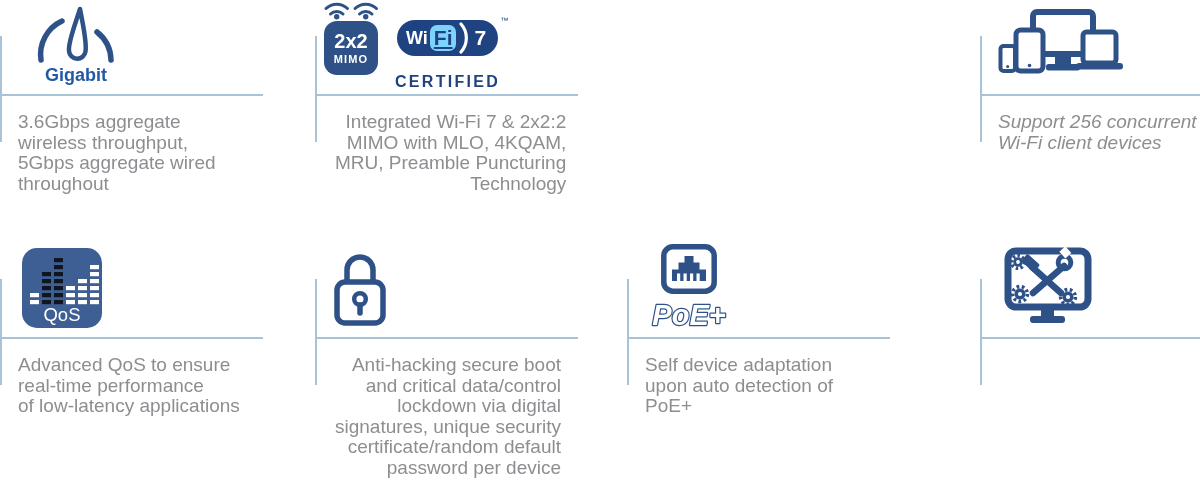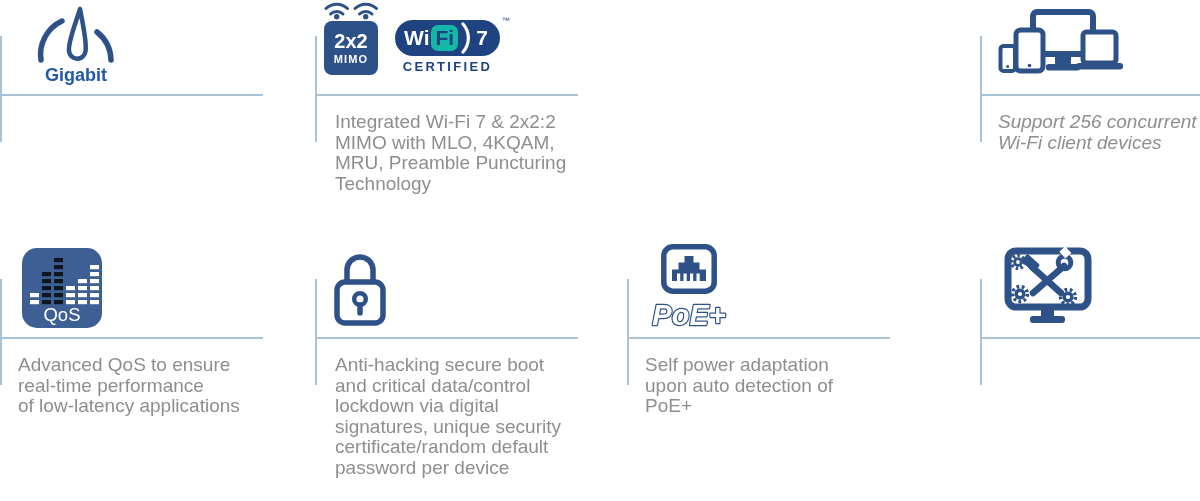--- a/index.html
+++ b/index.html
@@ -24,51 +24,51 @@
   .c3{left:627px;width:313px;}
   .c4{left:980px;width:260px;font-style:italic;}
   .vline{position:absolute;left:0;top:36px;width:2px;height:106px;background:var(--line);}
   .divider{position:absolute;left:0;top:94px;width:263px;height:2px;background:var(--line);}
   .c4 .divider{width:260px;}
   .desc{
     position:absolute;left:18px;top:112px;margin:0;
     font-size:19px;line-height:20.6px;color:var(--body-gray);
     white-space:pre;letter-spacing:0;
   }
-  .c2 .desc{left:20px;}
+  .c2 .desc{left:20px;text-align:right;}
   .iconwrap{position:absolute;display:flex;flex-direction:column;align-items:center;}
   .blue-label{color:var(--label-blue);font-weight:bold;}
 
   
   .gauge-wrap{left:28px;top:6px;width:96px;}
   .gigabit-label{font-size:18px;margin-top:1px;}
 
   
   .mimo-wrap{left:8px;top:0;width:56px;}
   .mimo-badge{
-    width:54px;height:54px;margin-top:1px;background:var(--navy);border-radius:8px;
+    width:54px;height:54px;margin-top:1px;background:var(--navy);border-radius:13px;
     display:flex;flex-direction:column;align-items:center;justify-content:center;color:#fff;
   }
   .mimo-top{font-size:20px;font-weight:bold;line-height:1;}
   .mimo-bottom{font-size:11px;font-weight:bold;letter-spacing:1.2px;margin-top:3px;line-height:1;}
   .logo-wrap{left:80px;top:20px;}
   .pill{
     position:relative;height:36px;background:var(--logo-navy);border-radius:18px;
     display:inline-flex;align-items:center;padding:0 12px 0 9px;
   }
-  .pill .wi{font-size:21px;font-weight:bold;color:#fff;}
+  .pill .wi{font-size:18px;font-weight:bold;color:#fff;}
   .pill .fibox{
-    margin-left:2px;background:#14b8a6;color:var(--logo-navy);border-radius:7px;
-    padding:2px 4px 3px;font-size:21px;font-weight:bold;line-height:1;
+    margin-left:2px;background:#7dd3fc;color:var(--logo-navy);border-radius:7px;
+    padding:2px 4px 3px;font-size:21px;font-weight:bold;line-height:1;text-decoration:underline;
   }
   .pill .arc{margin-left:3px;display:block;}
   .pill .seven{margin-left:4px;font-size:21px;font-weight:bold;color:#fff;}
   .pill .tm{position:absolute;top:-4px;right:-10px;font-size:8px;font-style:normal;color:var(--logo-navy);}
   .certified{
-    margin-top:3px;text-align:left;font-size:13px;font-weight:bold;
+    margin-top:17px;text-align:left;font-size:16px;font-weight:bold;
     letter-spacing:2.3px;color:var(--logo-navy);
   }
 
   
   .range-wrap{left:20px;top:3px;width:102px;}
   .range-value{font-size:20.5px;line-height:1;margin-top:2px;}
   .range-unit{font-size:14.5px;line-height:1;margin-top:1px;}
 
   
   .devices-wrap{left:16px;top:9px;}
@@ -95,20 +95,24 @@
     <span class="vline"></span>
     <span class="divider"></span>
     <div class="iconwrap gauge-wrap">
       <svg width="92" height="58" viewBox="0 0 92 58">
         <path d="M11,54 A37,37 0 0 1 32,15" fill="none" stroke="#2e5287" stroke-width="5.5" stroke-linecap="round"></path>
         <path d="M81,54 A37,37 0 0 0 67,26" fill="none" stroke="#2e5287" stroke-width="5.5" stroke-linecap="round"></path>
         <path d="M50,3 C45,19 38,36 39,45 A8.3,8.3 0 0 0 55.5,45.5 C57,36 53,19 50,3 Z" fill="#fff" stroke="#2e5287" stroke-width="4.5" stroke-linejoin="round"></path>
       </svg>
       <div class="blue-label gigabit-label">Gigabit</div>
     </div>
+    <p class="desc">3.6Gbps aggregate
+wireless throughput,
+5Gbps aggregate wired
+throughout</p>
   </section>
 
   <section class="cell c2 r1">
     <span class="vline"></span>
     <span class="divider"></span>
     <div class="iconwrap mimo-wrap">
       <svg width="58" height="20" viewBox="0 0 58 20">
         <g stroke="#2e5287" stroke-width="3" stroke-linecap="round" fill="none">
           <path d="M8.5,14 A9,9 0 0 1 21,14"></path>
           <path d="M4,8.5 A15.5,15.5 0 0 1 25.5,8.5"></path>
@@ -237,21 +241,21 @@
           <rect x="16" y="29.5" width="3.2" height="7.5"></rect>
           <rect x="22.5" y="29.5" width="3.2" height="7.5"></rect>
           <rect x="29" y="29.5" width="3.2" height="7.5"></rect>
           <rect x="35.5" y="29.5" width="3.2" height="7.5"></rect>
         </g>
       </svg>
       <svg class="poe-text-svg" width="96" height="36" viewBox="0 0 96 36">
         <text x="48" y="28" text-anchor="middle" font-size="29" font-weight="bold" font-style="italic" font-family="Liberation Sans, sans-serif" fill="#fff" stroke="#2e5287" stroke-width="2.4" stroke-linejoin="round" paint-order="stroke">PoE+</text>
       </svg>
     </div>
-    <p class="desc">Self power adaptation
+    <p class="desc">Self device adaptation
 upon auto detection of
 PoE+</p>
   </section>
 
   <section class="cell c4 r2">
     <span class="vline"></span>
     <span class="divider"></span>
     <div class="iconwrap mgmt-wrap">
       <svg width="88" height="84" viewBox="0 0 88 84">
         <rect x="4" y="4" width="80" height="56" rx="8" fill="none" stroke="#2e5287" stroke-width="7"></rect>

